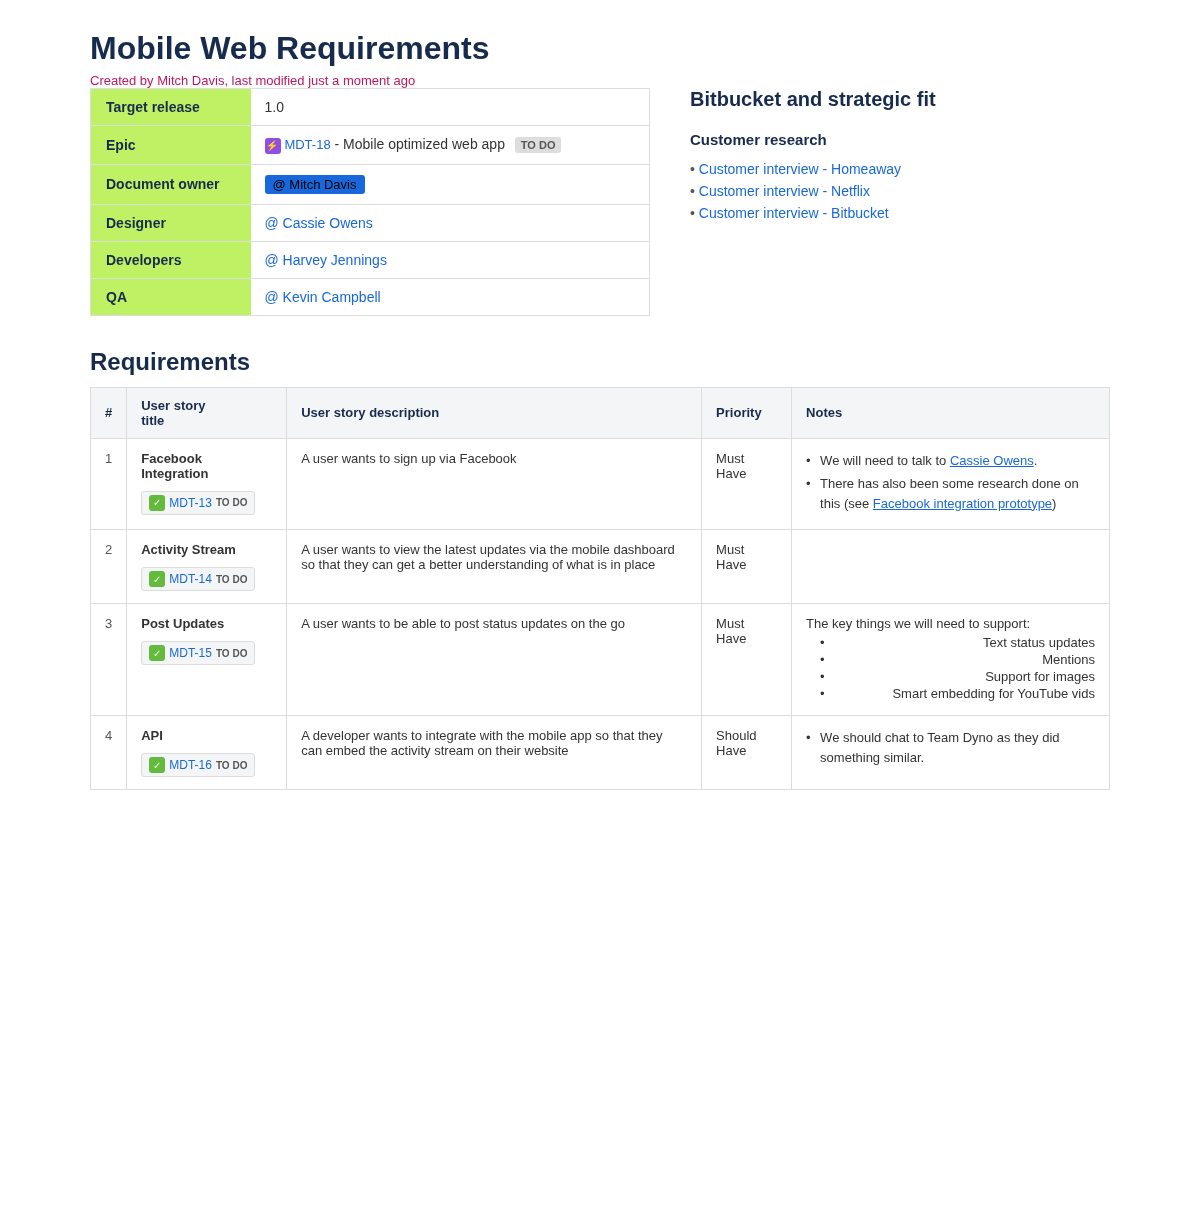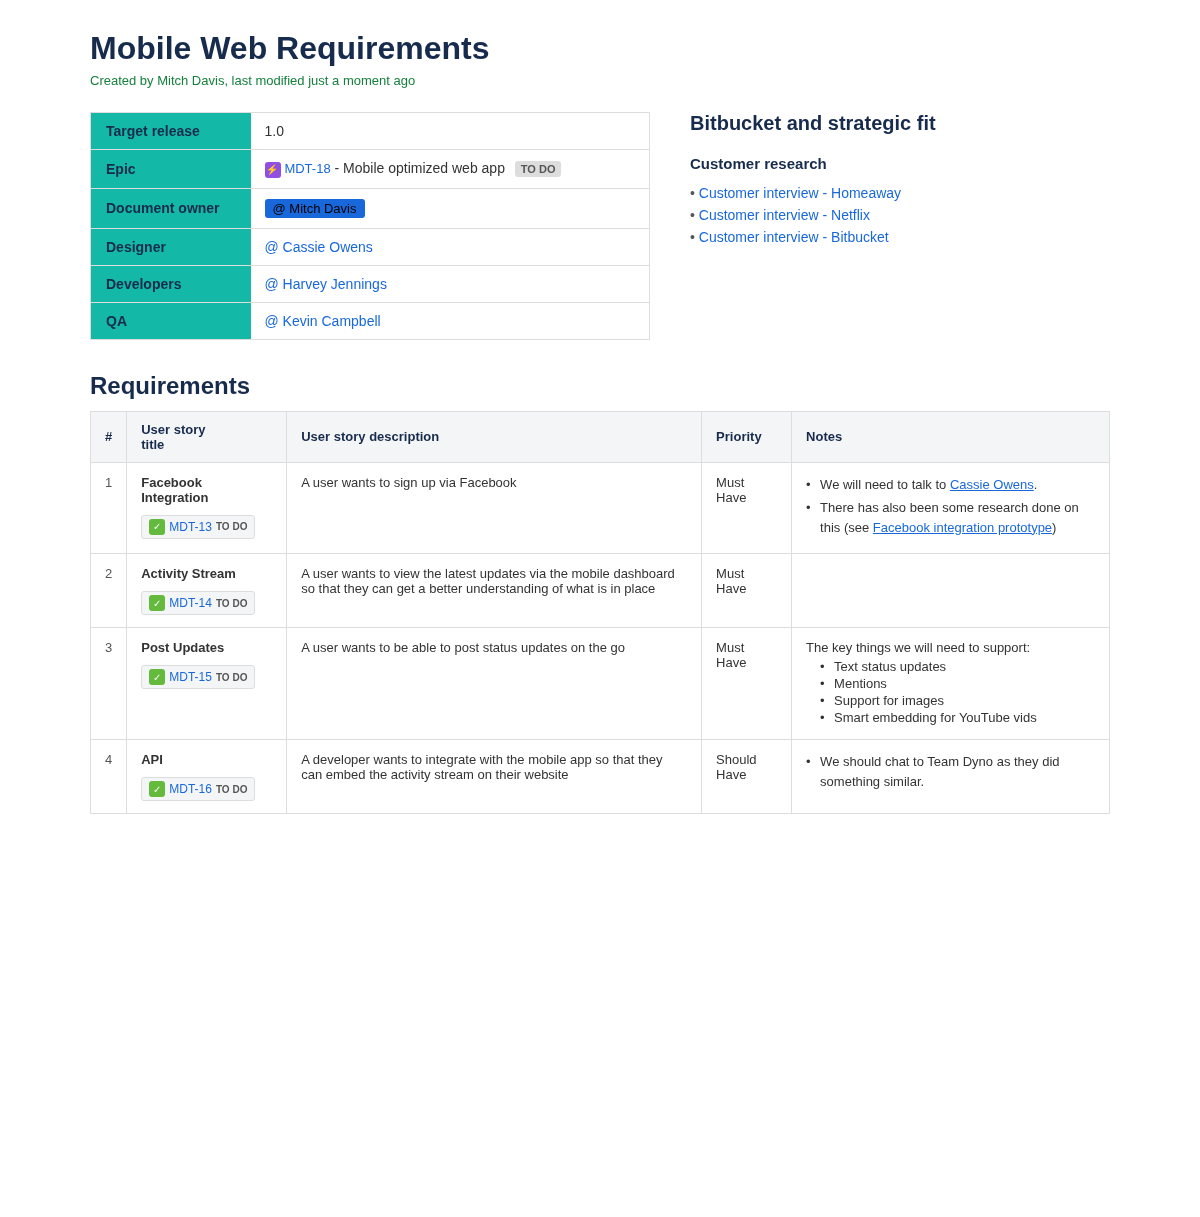--- a/index.html
+++ b/index.html
@@ -12,23 +12,22 @@
       max-width: 1100px;
       margin: 0 auto;
     }
     h1 {
       font-size: 32px;
       font-weight: 600;
       color: #172b4d;
       margin-bottom: 6px;
     }
     .subtitle {
-      color: #15803d;
+      color: #be185d;
       font-size: 13px;
-      margin-bottom: 24px;
     }
     .top-section {
       display: flex;
       gap: 40px;
       margin-bottom: 32px;
     }
     .meta-table {
       border-collapse: collapse;
       border: 1px solid #ddd;
       flex: 0 0 560px;
@@ -39,21 +38,21 @@
     }
     .meta-table tr:last-child {
       border-bottom: none;
     }
     .meta-table td {
       padding: 10px 14px;
       vertical-align: middle;
     }
     .meta-table td:first-child {
       font-weight: 700;
-      background: #14b8a6;
+      background: #bef264;
       width: 160px;
       color: #172b4d;
       padding-left: 15px;
     }
     .meta-table td:last-child {
       background: #fff;
     }
     .badge-todo {
       display: inline-block;
       background: #ddd;
@@ -227,20 +226,21 @@
       left: 0;
     }
     .notes-list li a {
       color: #1868db;
       text-decoration: underline;
     }
     .notes-sub-list {
       list-style: none;
       padding-left: 14px;
       margin-top: 4px;
+      text-align: right;
     }
     .notes-sub-list li {
       position: relative;
       padding-left: 14px;
       margin-bottom: 2px;
     }
     .notes-sub-list li::before {
       content: "•";
       position: absolute;
       left: 0;

